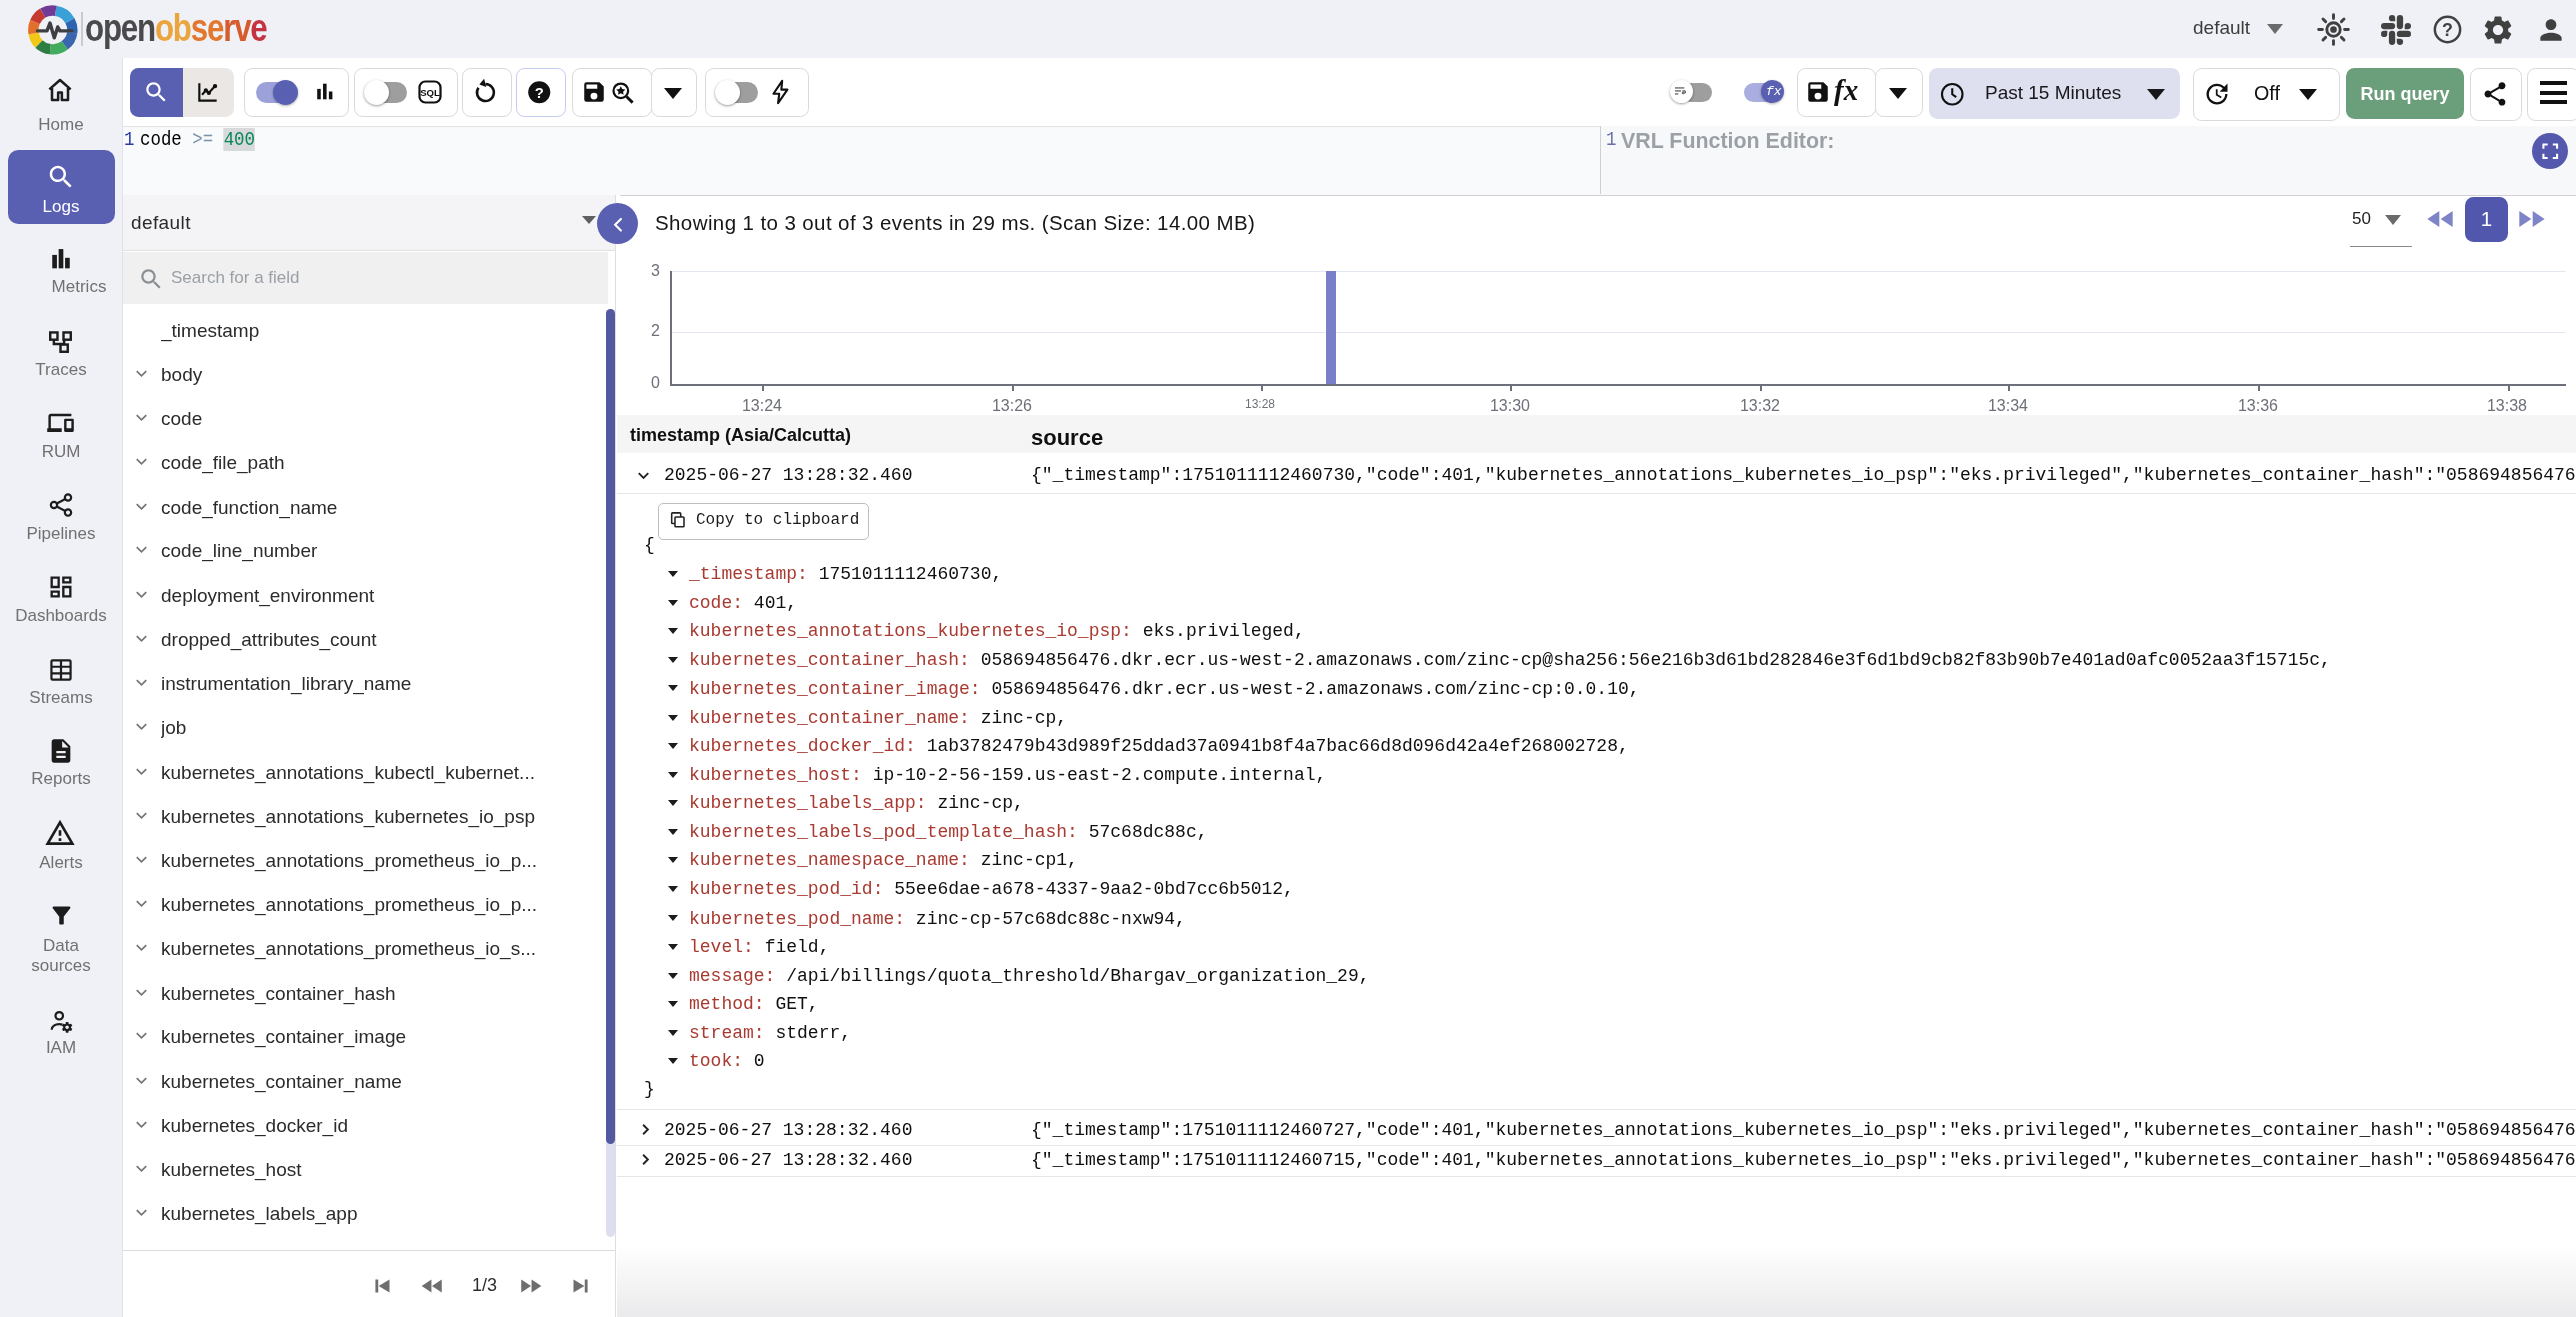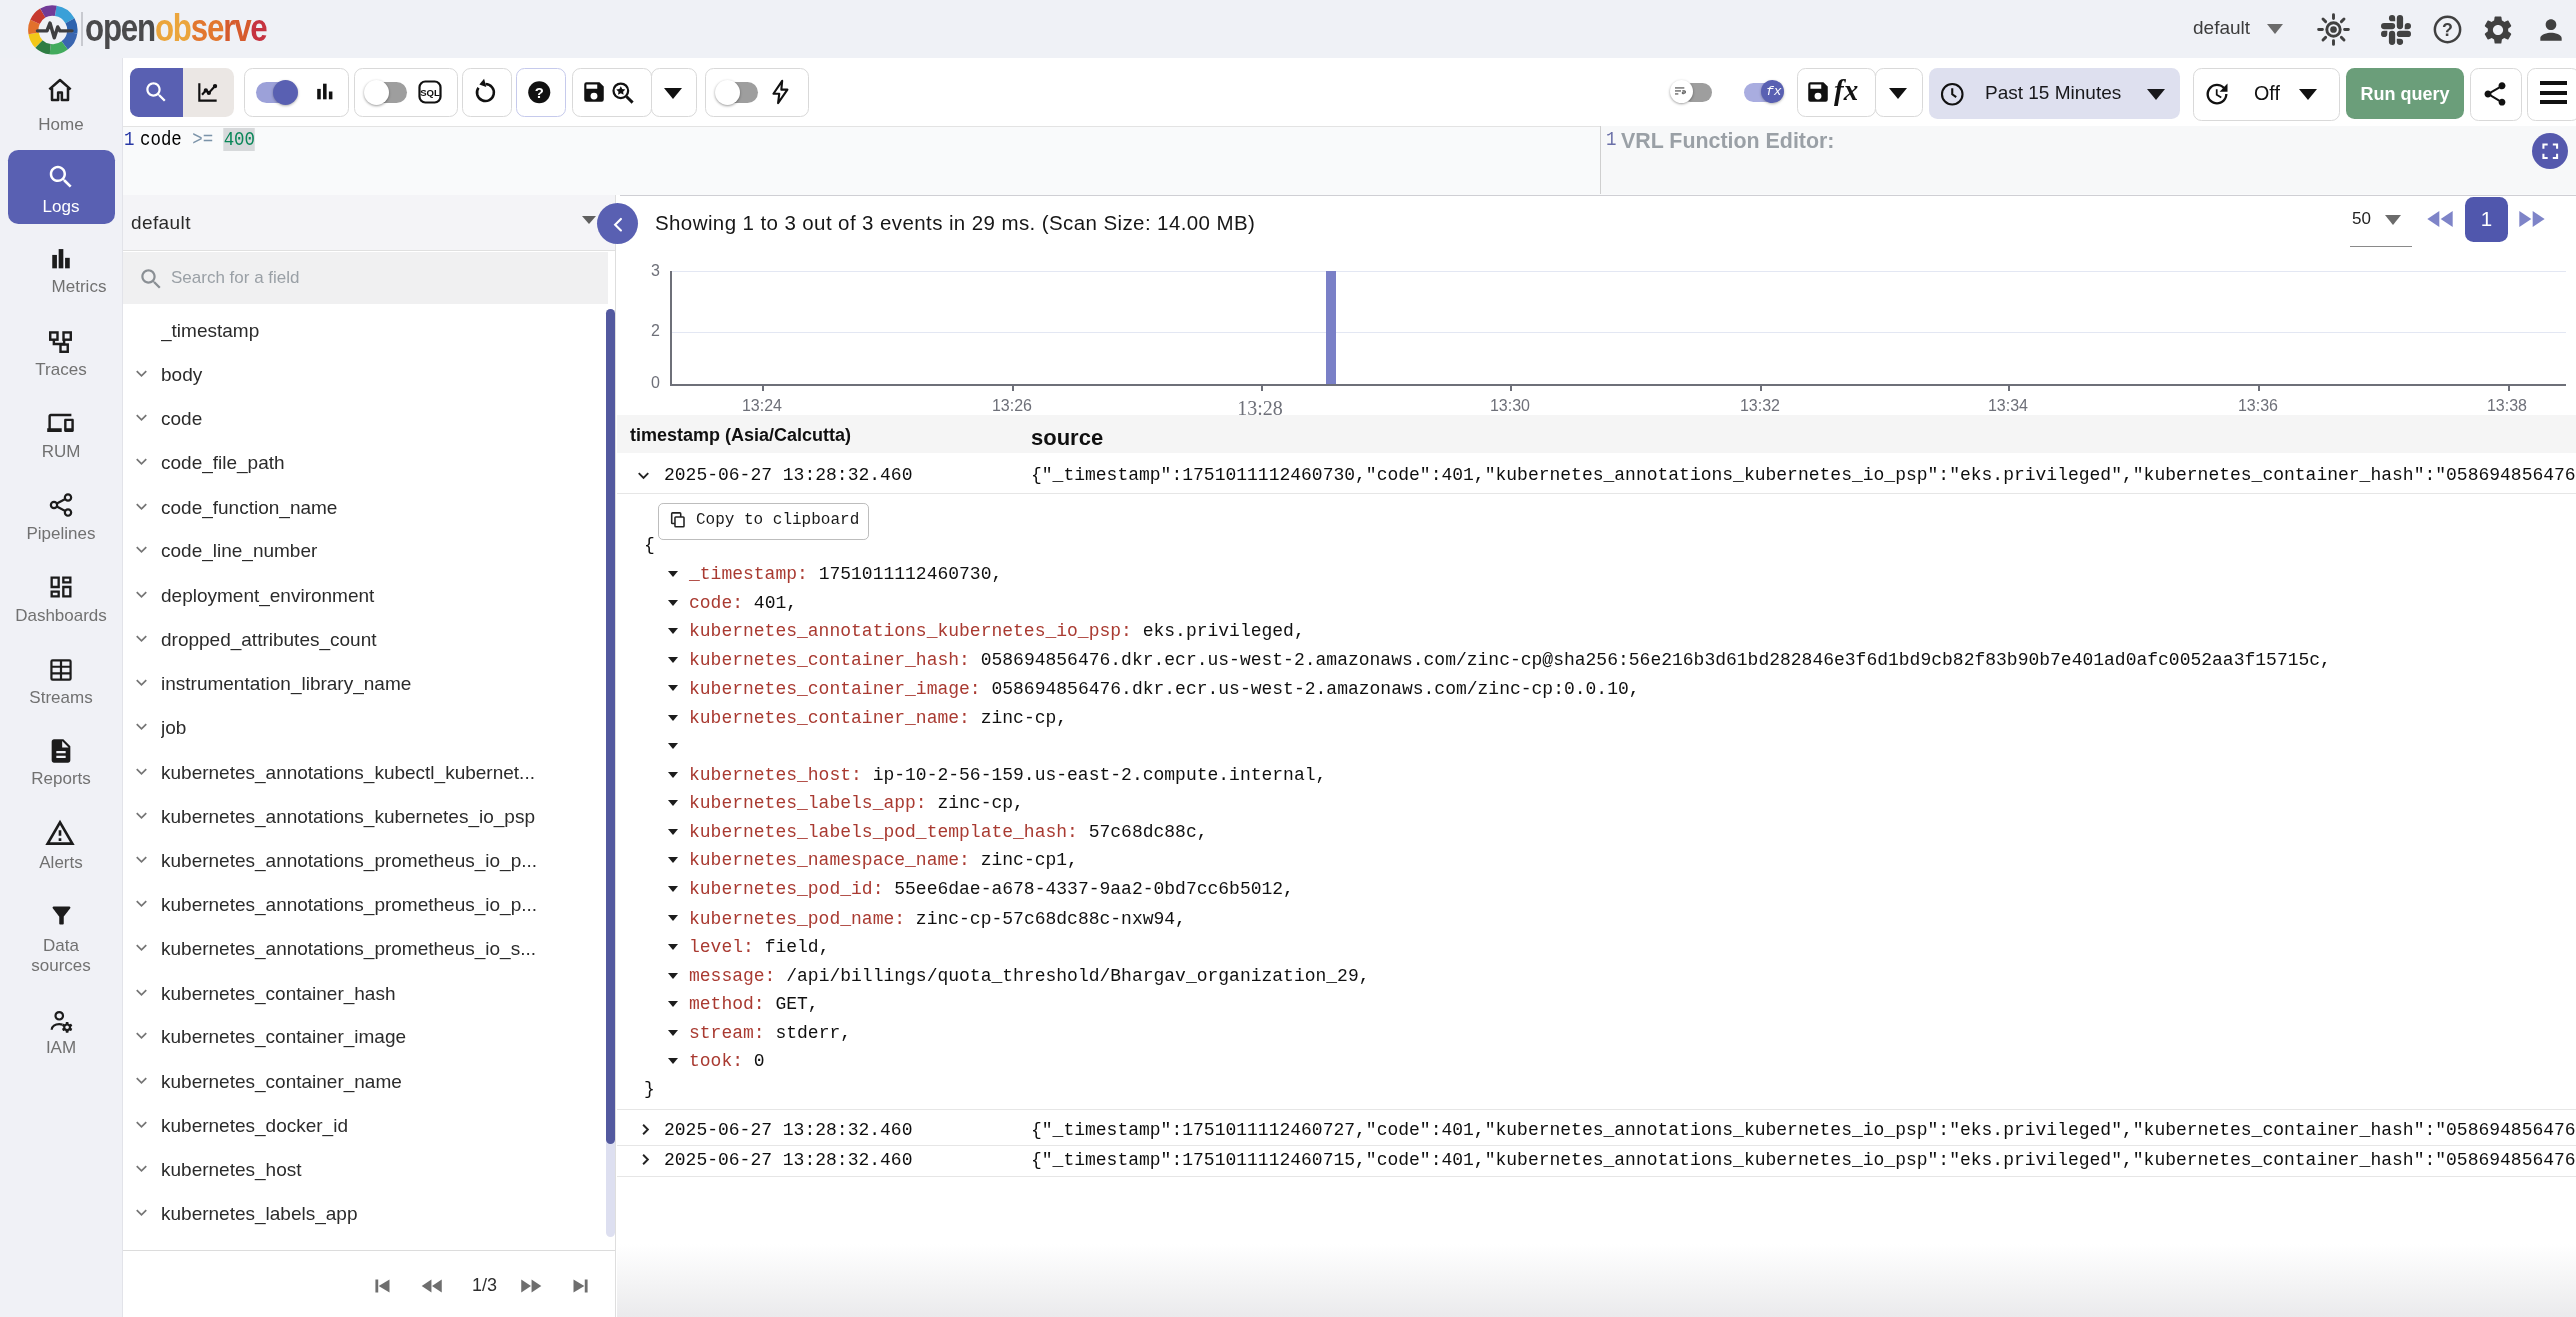--- a/index.html
+++ b/index.html
@@ -438,21 +438,21 @@
 <div class="abs" style="left:670px;top:384px;width:1896px;height:1.7px;background:#6E7079;"></div>
 <div class="abs" style="left:628px;top:262px;width:32px;text-align:right;font-size:16px;color:#6E7079;">3</div>
 <div class="abs" style="left:628px;top:322px;width:32px;text-align:right;font-size:16px;color:#6E7079;">2</div>
 <div class="abs" style="left:628px;top:374px;width:32px;text-align:right;font-size:16px;color:#6E7079;">0</div>
 <div class="abs" style="left:1326px;top:271px;width:10.3px;height:113px;background:#7a80c7;"></div>
 <div class="abs" style="left:762px;top:385px;width:1.7px;height:6px;background:#6E7079;"></div>
 <div class="abs" style="left:728px;top:397px;width:68px;text-align:center;font-size:16px;color:#6E7079;">13:24</div>
 <div class="abs" style="left:1012px;top:385px;width:1.7px;height:6px;background:#6E7079;"></div>
 <div class="abs" style="left:978px;top:397px;width:68px;text-align:center;font-size:16px;color:#6E7079;">13:26</div>
 <div class="abs" style="left:1261px;top:385px;width:1.7px;height:6px;background:#6E7079;"></div>
-<div class="abs" style="left:1226px;top:397px;width:68px;text-align:center;font-size:20px;color:#6E7079;font-family:Liberation Serif, serif;">13:28</div>
+<div class="abs" style="left:1226px;top:397px;width:68px;text-align:center;font-size:12px;color:#6E7079;">13:28</div>
 <div class="abs" style="left:1510px;top:385px;width:1.7px;height:6px;background:#6E7079;"></div>
 <div class="abs" style="left:1476px;top:397px;width:68px;text-align:center;font-size:16px;color:#6E7079;">13:30</div>
 <div class="abs" style="left:1760px;top:385px;width:1.7px;height:6px;background:#6E7079;"></div>
 <div class="abs" style="left:1726px;top:397px;width:68px;text-align:center;font-size:16px;color:#6E7079;">13:32</div>
 <div class="abs" style="left:2008px;top:385px;width:1.7px;height:6px;background:#6E7079;"></div>
 <div class="abs" style="left:1974px;top:397px;width:68px;text-align:center;font-size:16px;color:#6E7079;">13:34</div>
 <div class="abs" style="left:2258px;top:385px;width:1.7px;height:6px;background:#6E7079;"></div>
 <div class="abs" style="left:2224px;top:397px;width:68px;text-align:center;font-size:16px;color:#6E7079;">13:36</div>
 <div class="abs" style="left:2508px;top:385px;width:1.7px;height:6px;background:#6E7079;"></div>
 <div class="abs" style="left:2473px;top:397px;width:68px;text-align:center;font-size:16px;color:#6E7079;">13:38</div>
@@ -493,20 +493,21 @@
 <div class="jline mono" style="top:593px;"><span class="jkey">code:</span> <span class="jval">401,</span></div>
 <div class="jtri" style="top:628px;"></div>
 <div class="jline mono" style="top:621px;"><span class="jkey">kubernetes_annotations_kubernetes_io_psp:</span> <span class="jval">eks.privileged,</span></div>
 <div class="jtri" style="top:657px;"></div>
 <div class="jline mono" style="top:650px;"><span class="jkey">kubernetes_container_hash:</span> <span class="jval">058694856476.dkr.ecr.us-west-2.amazonaws.com/zinc-cp@sha256:56e216b3d61bd282846e3f6d1bd9cb82f83b90b7e401ad0afc0052aa3f15715c,</span></div>
 <div class="jtri" style="top:685px;"></div>
 <div class="jline mono" style="top:679px;"><span class="jkey">kubernetes_container_image:</span> <span class="jval">058694856476.dkr.ecr.us-west-2.amazonaws.com/zinc-cp:0.0.10,</span></div>
 <div class="jtri" style="top:715px;"></div>
 <div class="jline mono" style="top:708px;"><span class="jkey">kubernetes_container_name:</span> <span class="jval">zinc-cp,</span></div>
 <div class="jtri" style="top:743px;"></div>
+<div class="jline mono" style="top:736px;"><span class="jkey">kubernetes_docker_id:</span> <span class="jval">1ab3782479b43d989f25ddad37a0941b8f4a7bac66d8d096d42a4ef268002728,</span></div>
 <div class="jtri" style="top:772px;"></div>
 <div class="jline mono" style="top:765px;"><span class="jkey">kubernetes_host:</span> <span class="jval">ip-10-2-56-159.us-east-2.compute.internal,</span></div>
 <div class="jtri" style="top:800px;"></div>
 <div class="jline mono" style="top:793px;"><span class="jkey">kubernetes_labels_app:</span> <span class="jval">zinc-cp,</span></div>
 <div class="jtri" style="top:829px;"></div>
 <div class="jline mono" style="top:822px;"><span class="jkey">kubernetes_labels_pod_template_hash:</span> <span class="jval">57c68dc88c,</span></div>
 <div class="jtri" style="top:857px;"></div>
 <div class="jline mono" style="top:850px;"><span class="jkey">kubernetes_namespace_name:</span> <span class="jval">zinc-cp1,</span></div>
 <div class="jtri" style="top:886px;"></div>
 <div class="jline mono" style="top:879px;"><span class="jkey">kubernetes_pod_id:</span> <span class="jval">55ee6dae-a678-4337-9aa2-0bd7cc6b5012,</span></div>

